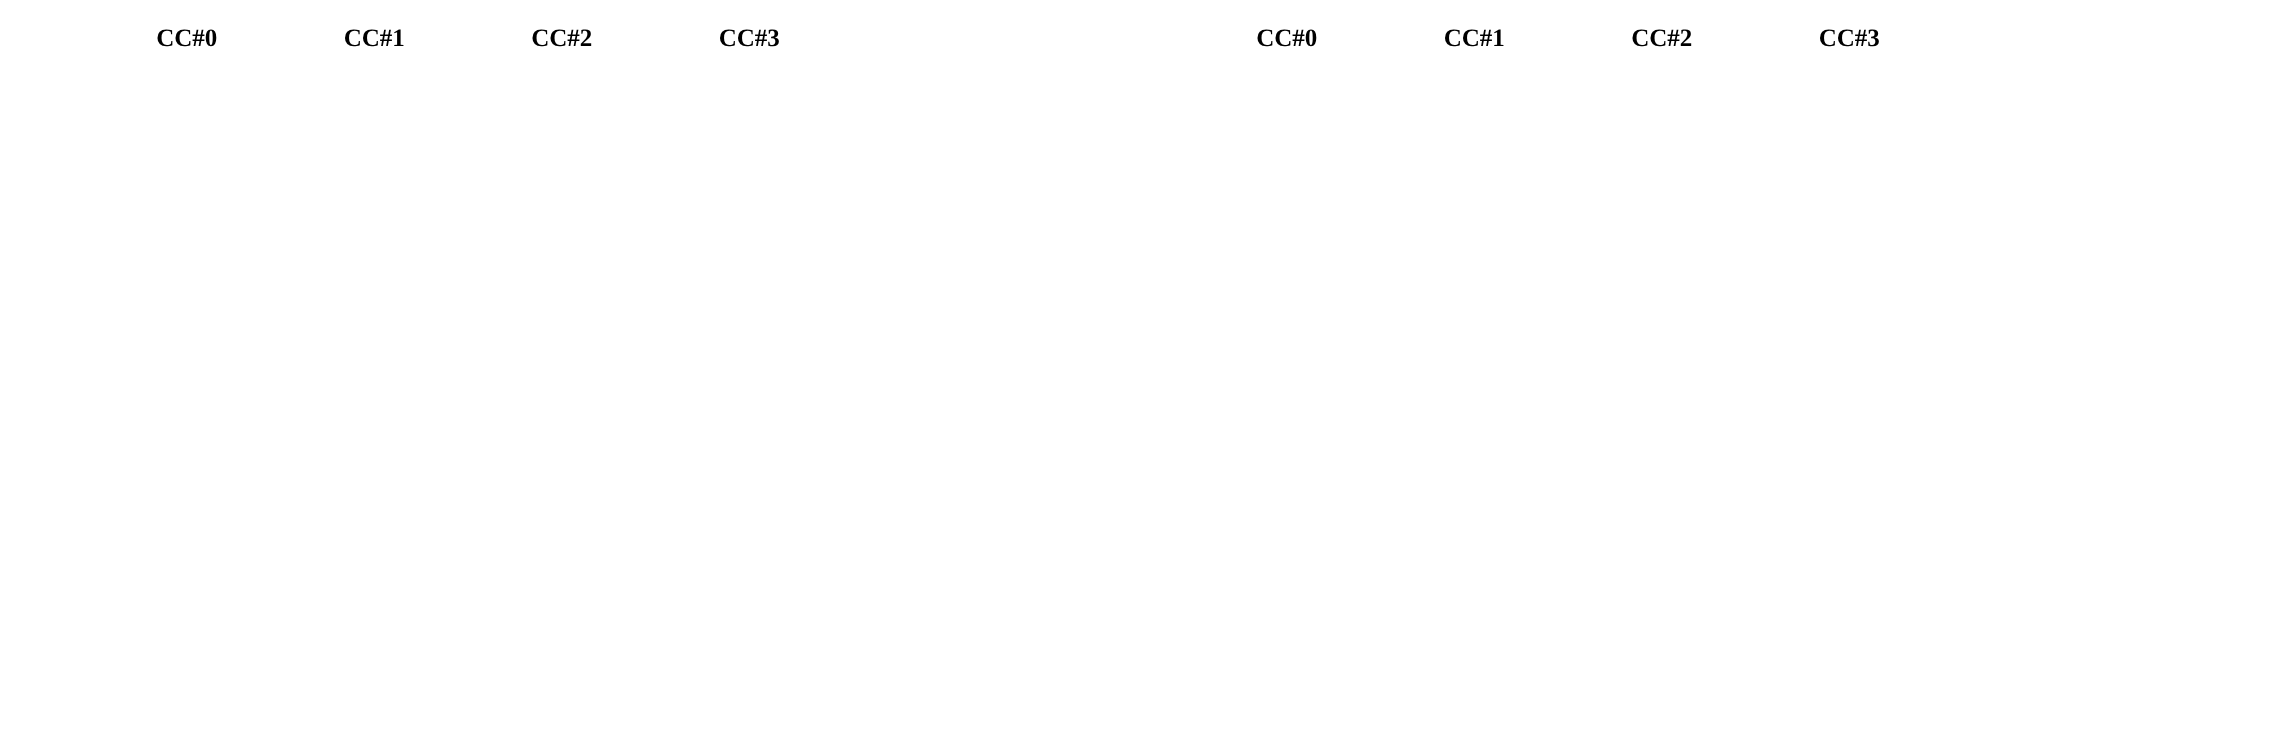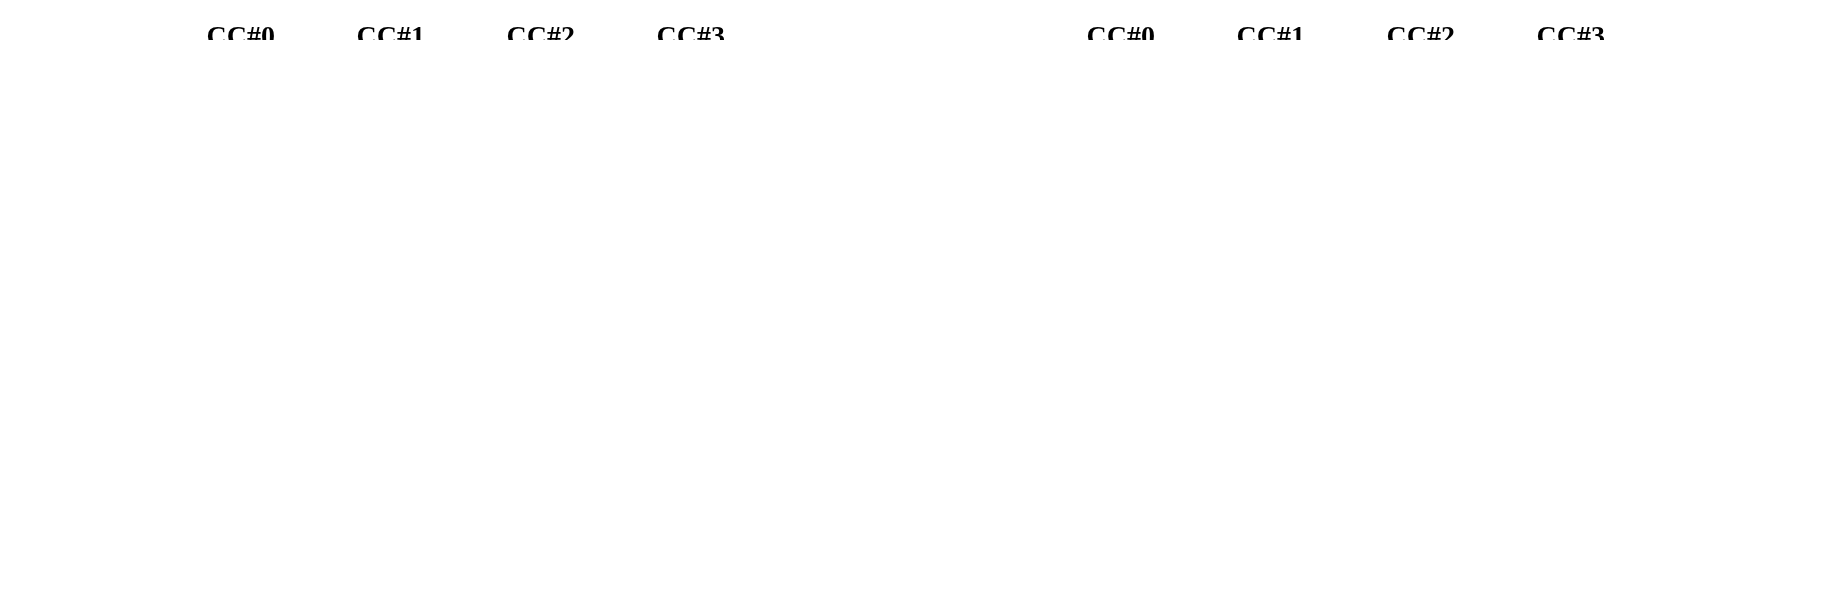--- a/index.html
+++ b/index.html
@@ -22,22 +22,22 @@
     width: 760px;
   }
   .col-headers {
     position: absolute;
     left: 115px;
     top: 0;
     display: flex;
   }
   .col-head {
     width: 150px;
-    text-align: right;
-    font-size: 28px;
+    text-align: left;
+    font-size: 20px;
   }
   .row-label {
     position: absolute;
     left: 0;
     width: 80px;
     font-size: 22px;
   }
   .box {
     position: absolute;
     border: 3px solid #000;

